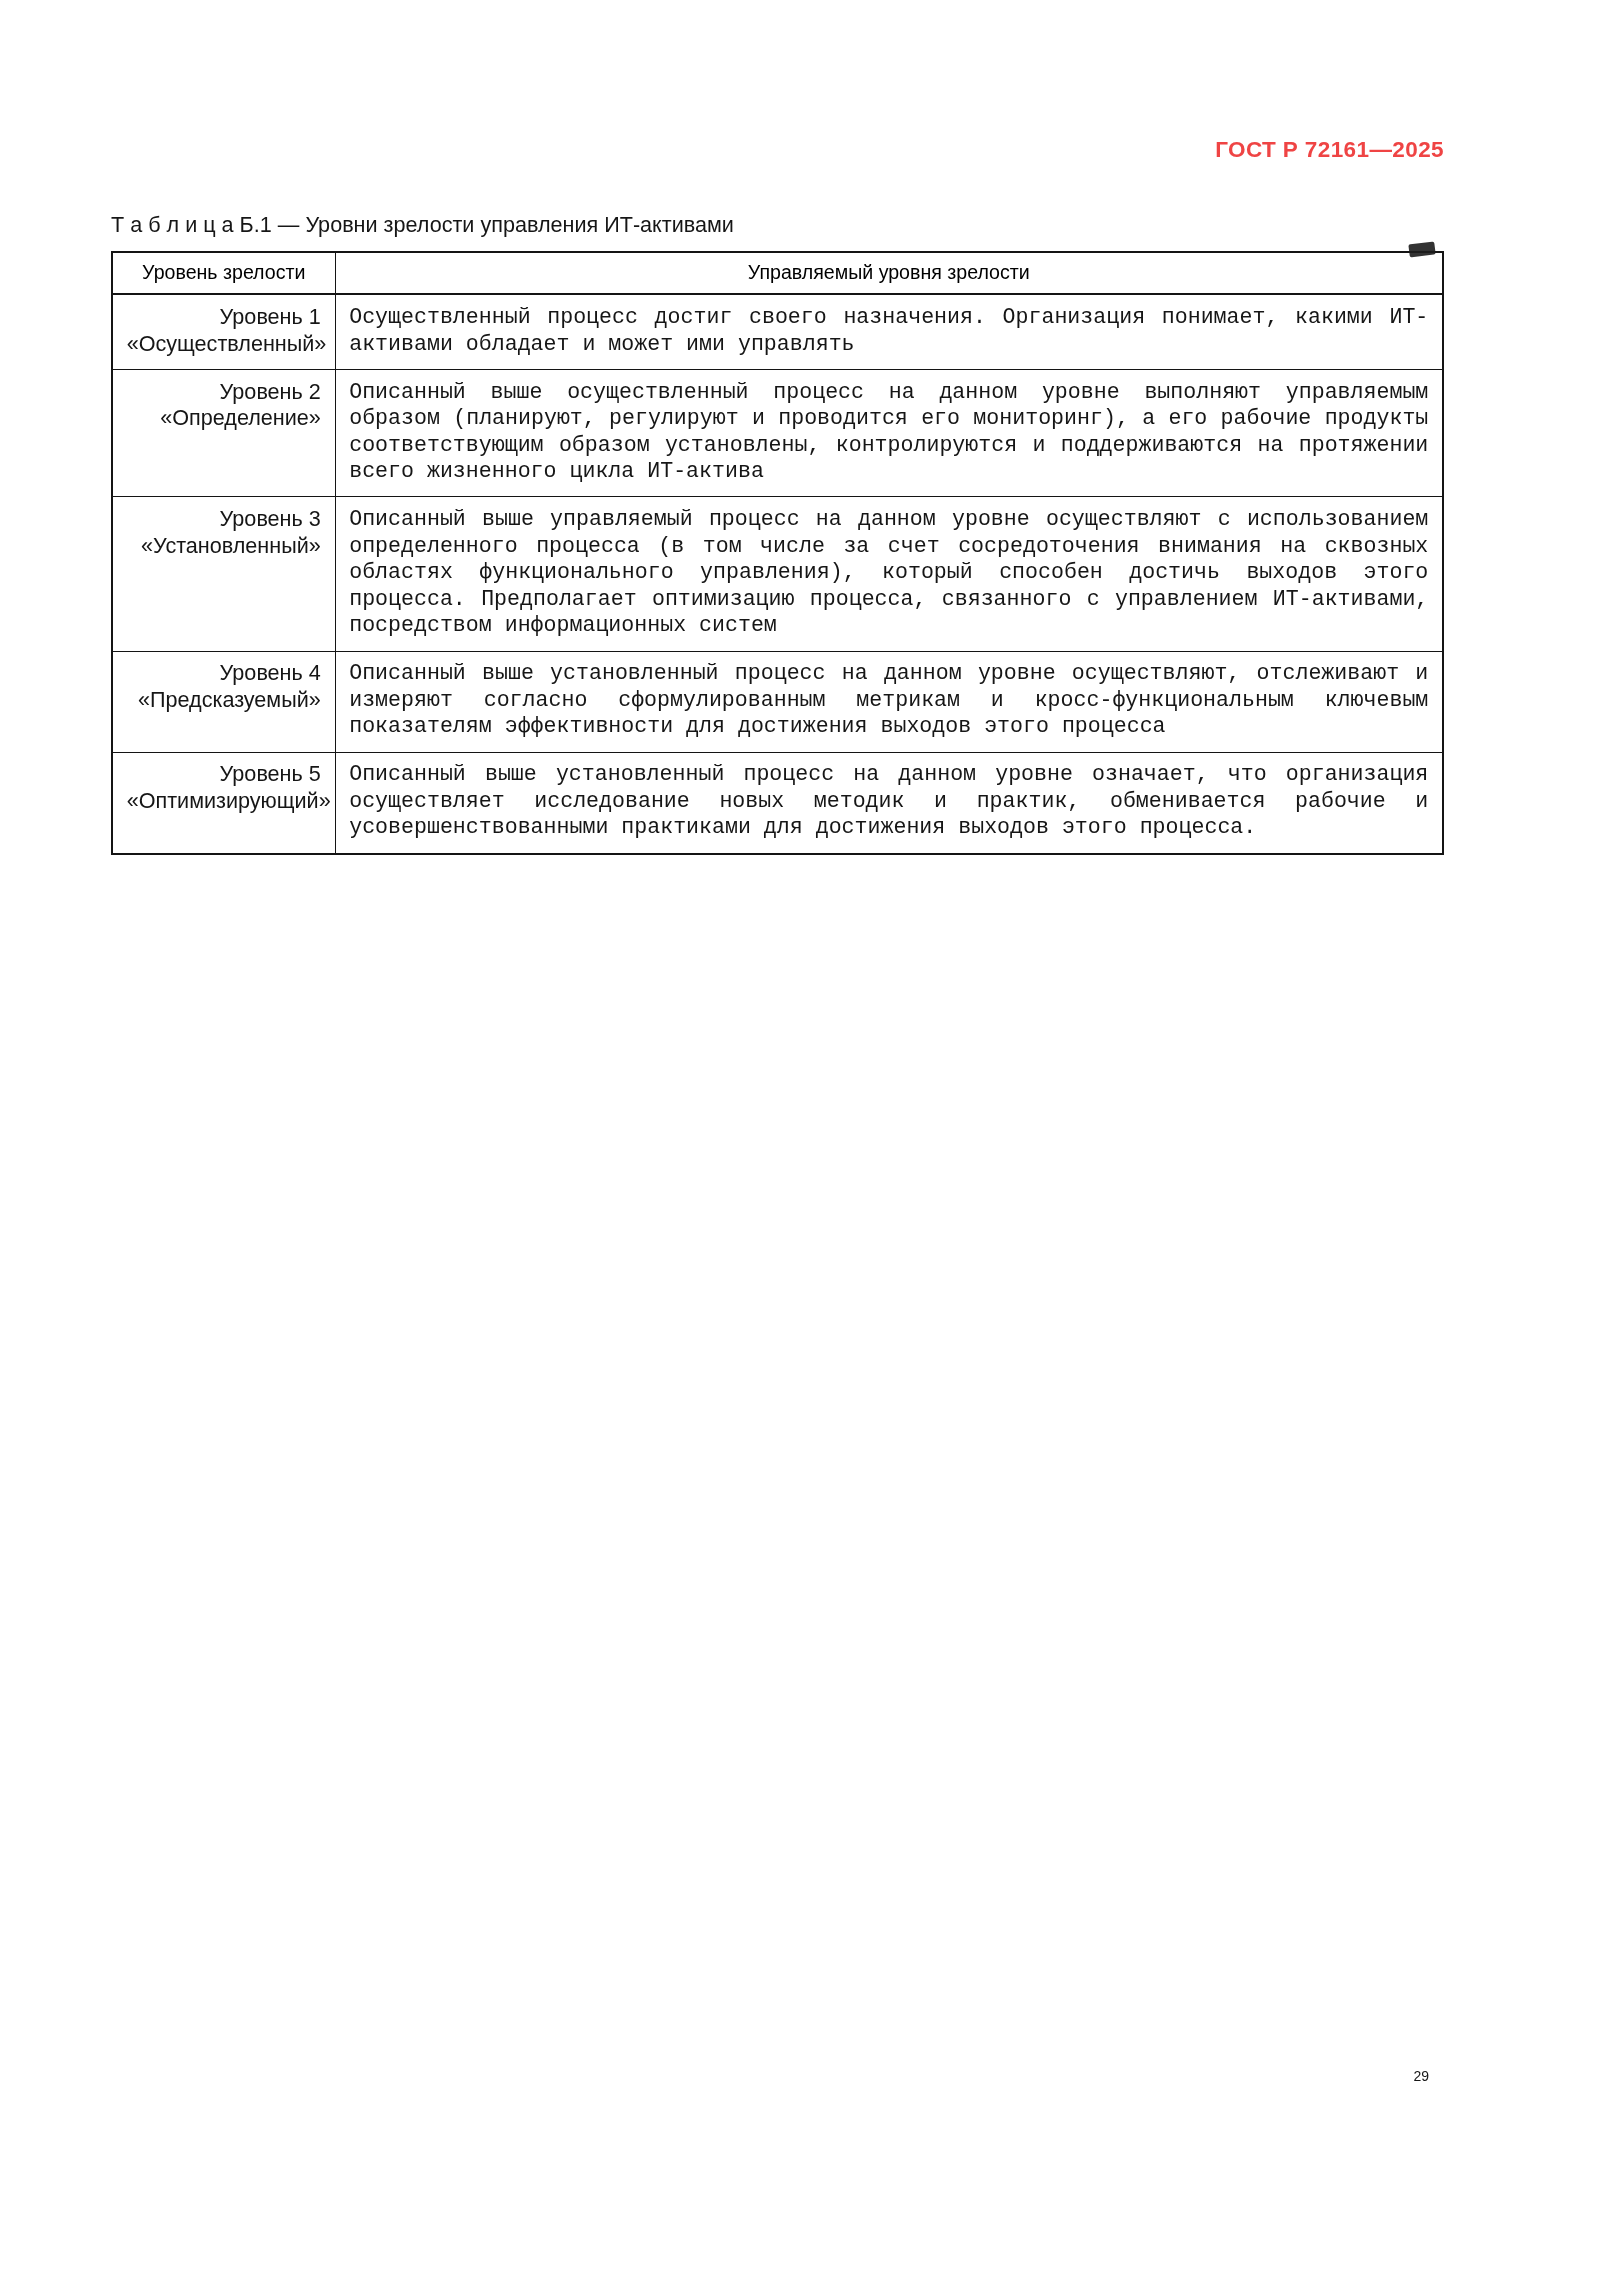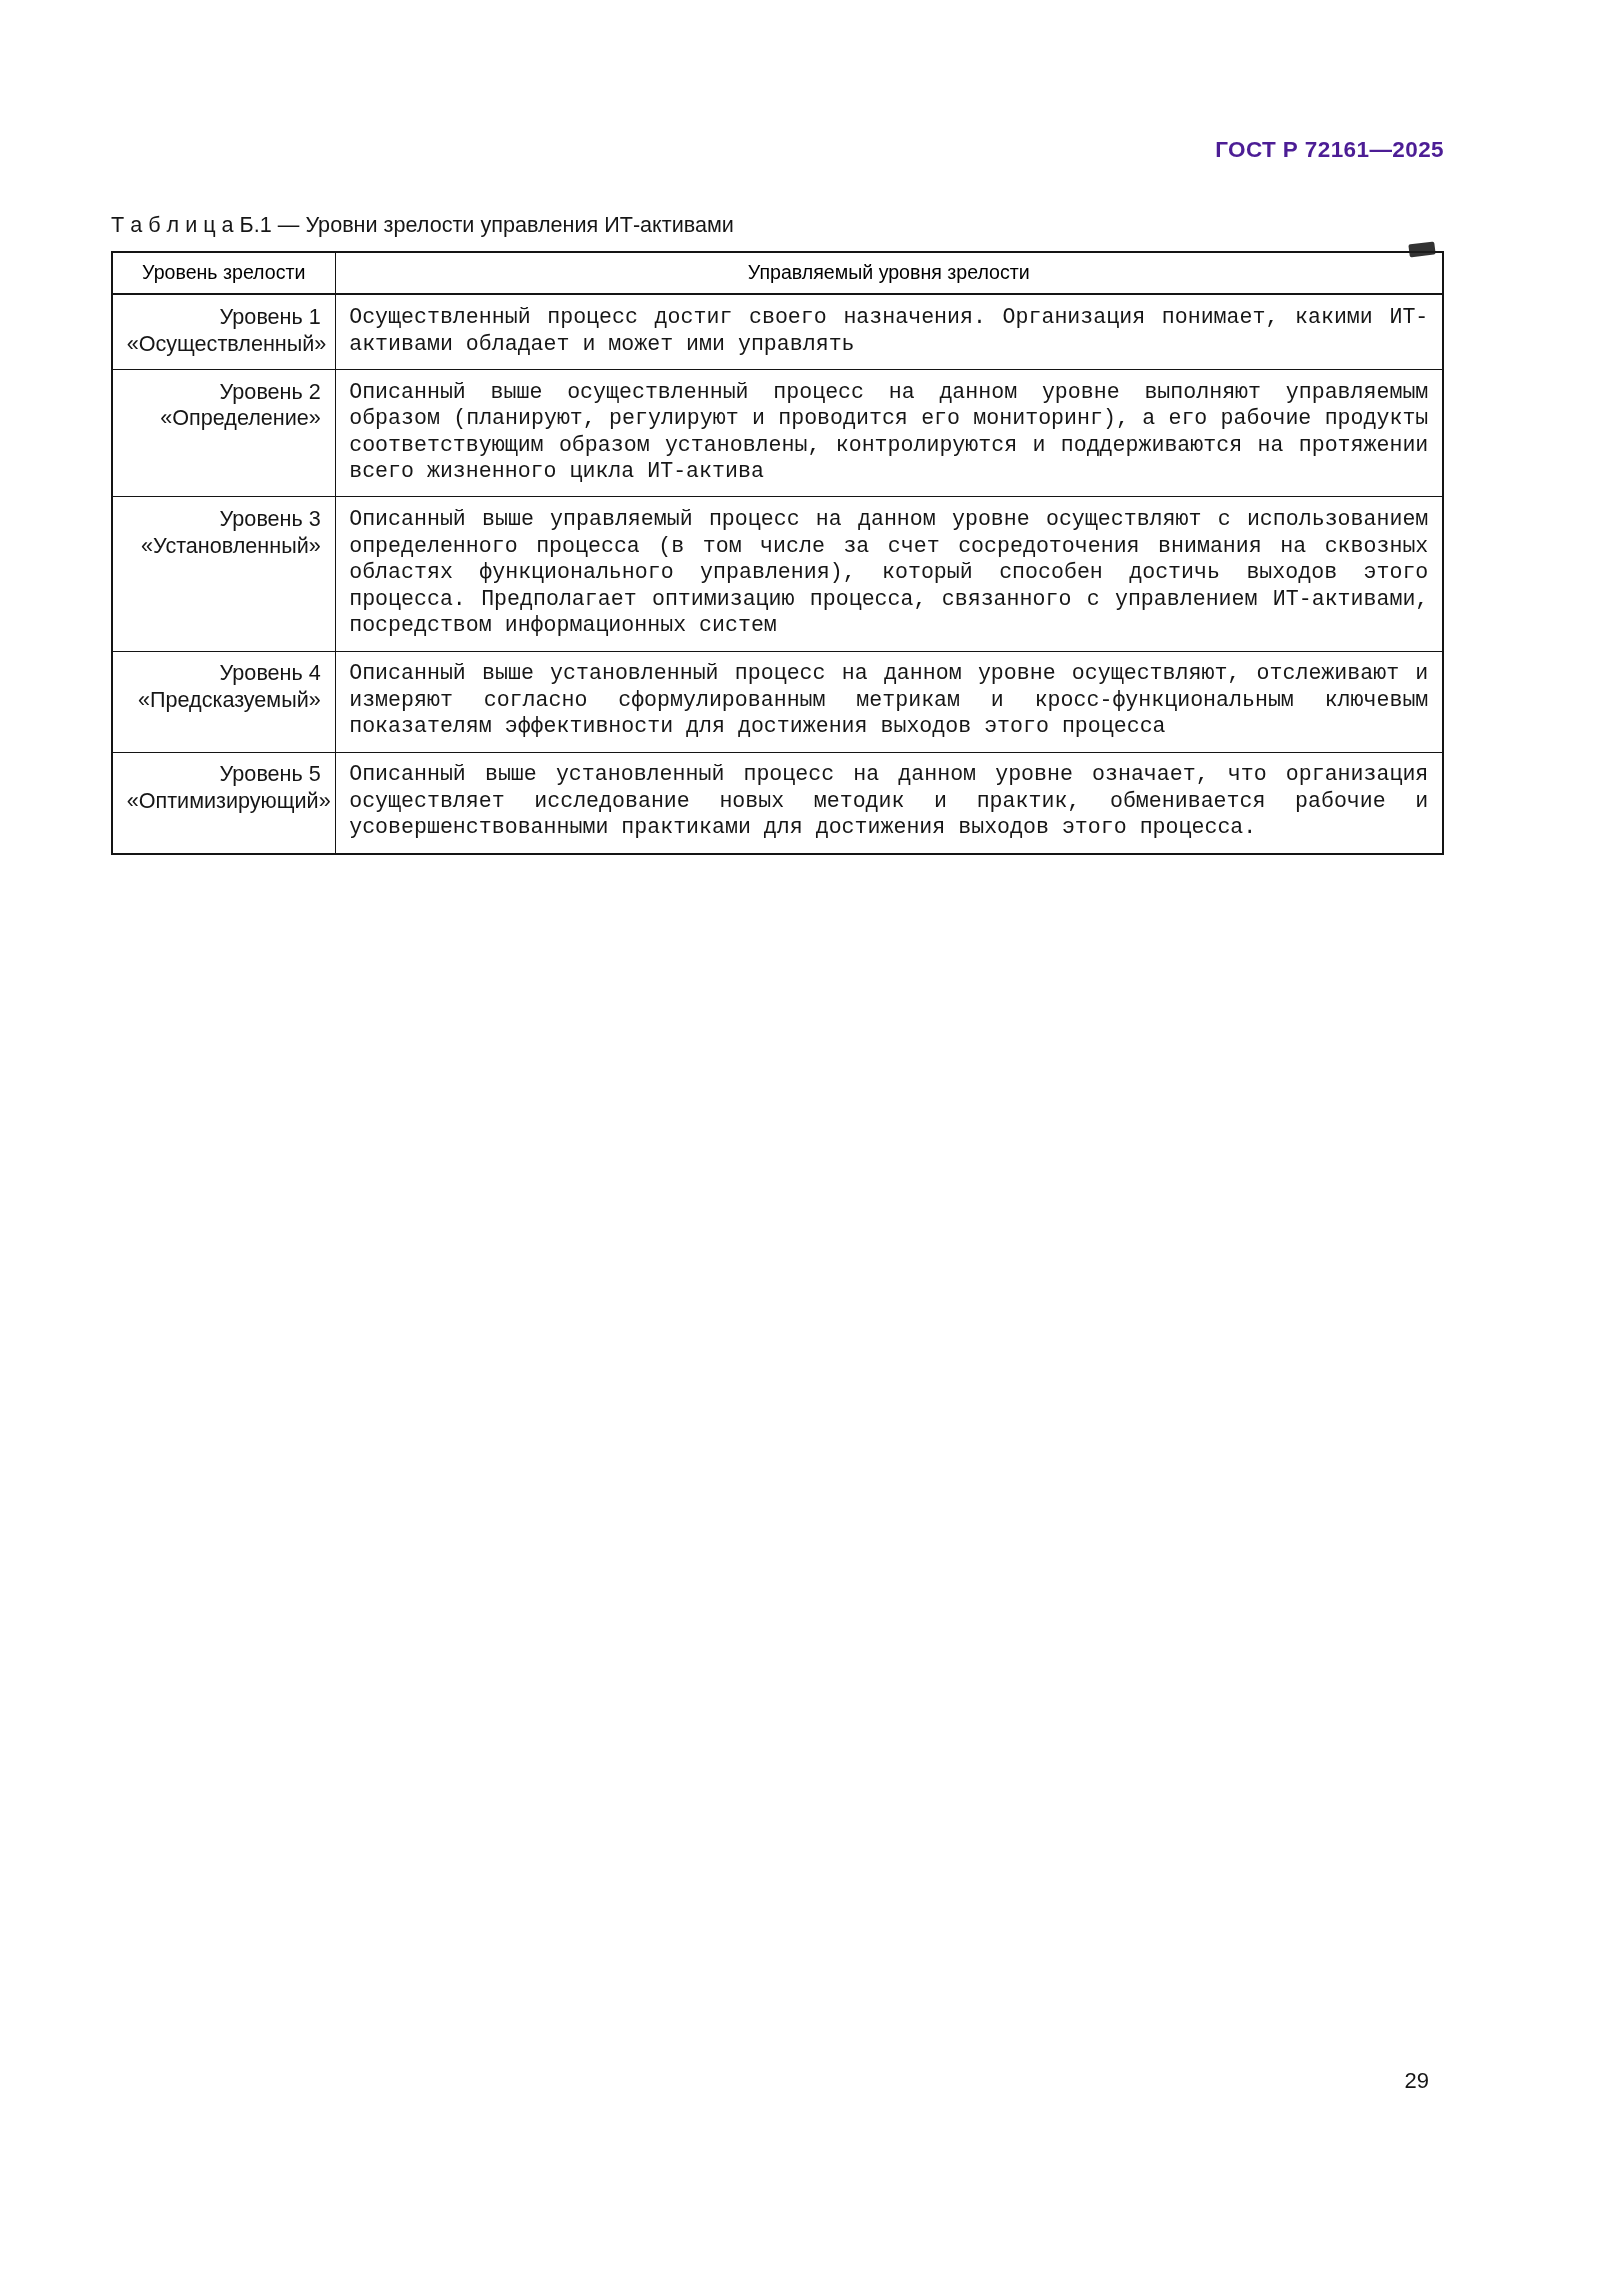--- a/index.html
+++ b/index.html
@@ -22,21 +22,21 @@
     position: absolute;
     left: 111px;
     top: 137px;
     width: 1333px;
   }
   .doc-header {
     text-align: right;
     font-weight: bold;
     font-size: 22.5px;
     letter-spacing: 0.4px;
-    color: #4c1d95;
+    color: #ef4444;
   }
   .table-caption {
     margin-top: 49px;
     font-size: 21.6px;
     color: #161616;
   }
   table.gost {
     width: 100%;
     border-collapse: collapse;
     margin-top: 12.7px;
@@ -67,21 +67,21 @@
     text-align: justify;
     hyphens: auto;
     font-family: Liberation Mono, monospace;
     -webkit-hyphens: auto;
   }
   table.gost td.c1 div { white-space: nowrap; }
   .pagenum {
     position: absolute;
     top: 2068px;
     right: 192px;
-    font-size: 22px;
+    font-size: 14px;
     color: #161616;
   }
   .artifact {
     position: absolute;
     left: 1298px;
     top: 106px;
     width: 25.5px;
     height: 12.7px;
     background: #1d1d1d;
     border-radius: 2px;

